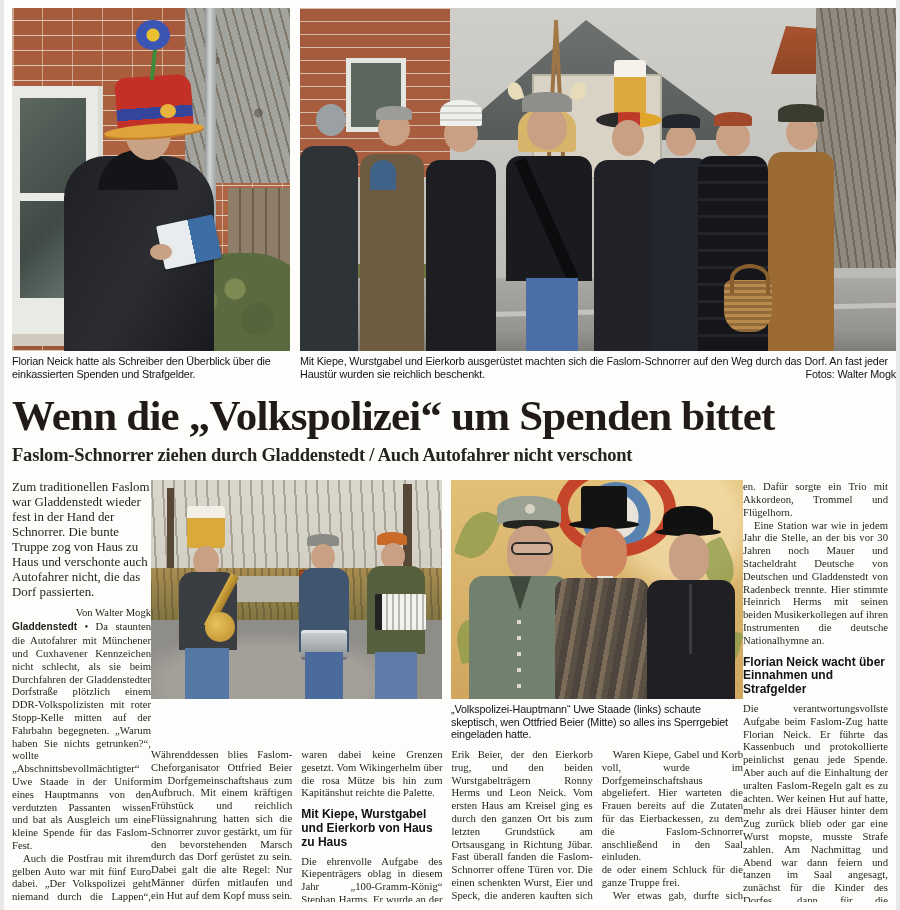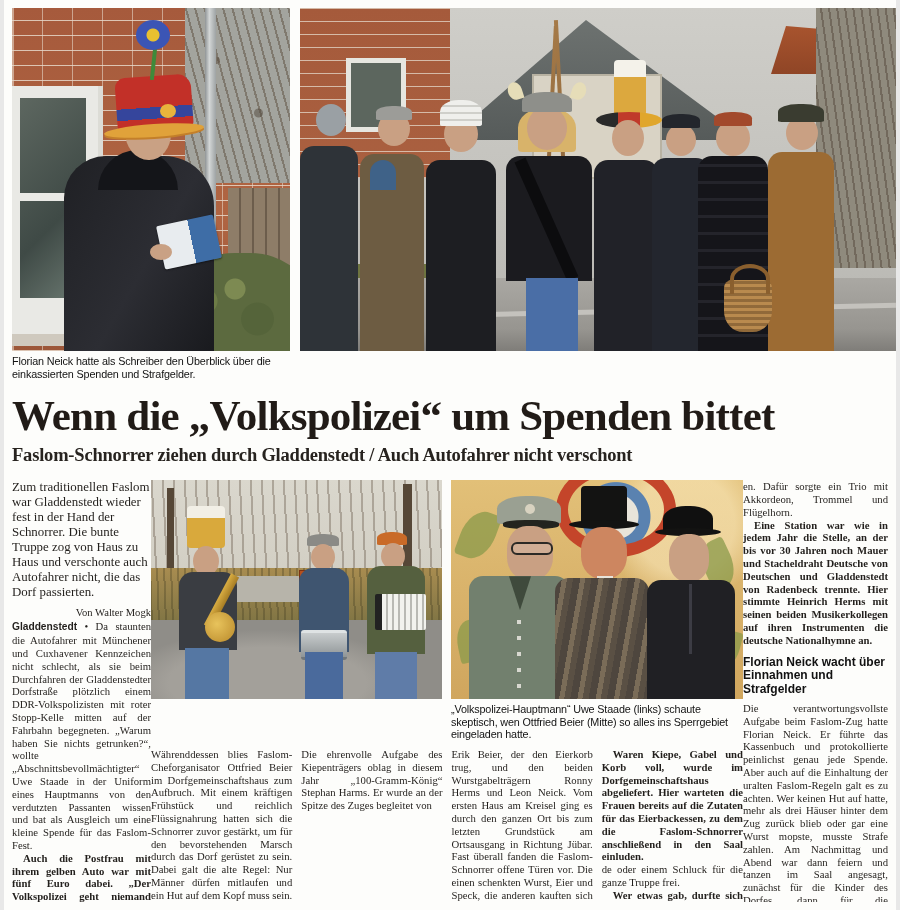--- a/index.html
+++ b/index.html
@@ -26,21 +26,21 @@
   .col1{width:139px;flex:none;}
   .mid{width:592px;flex:none;}
   .col6{flex:1;}
   .mid-photos{display:flex;gap:9px;}
   .fa .ph{width:291px;height:219px;} .fb .ph{width:292px;height:219px;}
   .mid-cols{display:flex;gap:9px;margin-top:7px;}
   .mid-cols .col{flex:1;}
   .lead{font-size:12.9px;line-height:14.9px;text-align:left;margin:0 0 7px 0;}
   .byline{font-size:10.6px;line-height:13px;margin:6px 0 1px 0;text-align:right;}
   .body-p{margin:0;}
-  .body-p.indent{text-indent:11px;font-weight:bold;}
+  .body-p.indent{text-indent:11px;}
   .dateline{font-family:"Liberation Sans",sans-serif;font-weight:700;font-size:10.2px;}
   .colsubhead{font-family:"Liberation Sans",sans-serif;font-weight:700;font-size:12px;
               line-height:13.8px;text-align:left;margin:9px 0 5px 0;color:#111;}
   
   .p1-brick{inset:0;background:
      repeating-linear-gradient(0deg,rgba(230,215,200,.85) 0 1.5px,transparent 1.5px 15px),
      repeating-linear-gradient(90deg,rgba(230,215,200,.6) 0 1.5px,transparent 1.5px 30px),
      linear-gradient(180deg,#a65a3c,#b06542 60%,#9c5638);}
   .p1-tree{right:0;top:0;width:105px;height:175px;background:
      radial-gradient(circle at 30% 30%,rgba(90,75,60,.55) 0 3px,transparent 4px),
@@ -208,20 +208,24 @@
 
         <div class="head" style="left:416px;top:112px;width:34px;height:36px"></div>
         <div class="cap" style="left:414px;top:104px;width:38px;height:14px;background:#a2492c"></div>
         <div class="person" style="left:398px;top:148px;width:70px;height:195px;background:repeating-linear-gradient(0deg,#15151a 0 14px,#24242b 14px 17px)"></div>
 
         <div class="head" style="left:486px;top:108px;width:32px;height:34px"></div>
         <div class="cap" style="left:478px;top:96px;width:46px;height:18px;background:#3a3c30"></div>
         <div class="person" style="left:468px;top:144px;width:66px;height:199px;background:#9c6b33"></div>
         <div class="basket" style="left:424px;top:272px;width:48px;height:52px"></div>
       </div>
+      <figcaption>
+        <span>Mit Kiepe, Wurstgabel und Eierkorb ausgerüstet machten sich die Faslom-Schnorrer auf den Weg durch das Dorf. An fast jeder Haustür wurden sie reichlich beschenkt.</span>
+        <span class="credit">Fotos: Walter Mogk</span>
+      </figcaption>
     </figure>
   </div>
 
   <h1 class="headline">Wenn die „Volkspolizei“ um Spenden bittet</h1>
   <h2 class="subheadline">Faslom-Schnorrer ziehen durch Gladdenstedt / Auch Autofahrer nicht verschont</h2>
 
   <div class="article-body">
 
     <div class="col col1">
       <p class="lead">Zum traditionellen Faslom war Gladdenstedt wieder fest in der Hand der Schnorrer. Die bunte Truppe zog von Haus zu Haus und verschonte auch Autofahrer nicht, die das Dorf passierten.</p>
@@ -299,20 +303,22 @@
             <span>„Volkspolizei-Hauptmann“ Uwe Staade (links) schaute skeptisch, wen Ottfried Beier (Mitte) so alles ins Sperrgebiet eingeladen hatte.</span>
           </figcaption>
         </figure>
       </div>
 
       <div class="mid-cols">
         <div class="col">
           <p class="body-p">Währenddessen blies Faslom-Cheforganisator Ottfried Beier im Dorfgemeinschaftshaus zum Aufbruch. Mit einem kräftigen Frühstück und reichlich Flüssignahrung hatten sich die Schnorrer zuvor gestärkt, um für den bevorstehenden Marsch durch das Dorf gerüstet zu sein. Dabei galt die alte Regel: Nur Männer dürfen mitlaufen und ein Hut auf dem Kopf muss sein. Der Kreativität</p>
         </div>
         <div class="col">
+          <p class="body-p">waren dabei keine Grenzen gesetzt. Vom Wikingerhelm über die rosa Mütze bis hin zum Kapitänshut reichte die Palette.</p>
+          <p class="colsubhead">Mit Kiepe, Wurstgabel und Eierkorb von Haus zu Haus</p>
           <p class="body-p">Die ehrenvolle Aufgabe des Kiepenträgers oblag in diesem Jahr „100-Gramm-König“ Stephan Harms. Er wurde an der Spitze des Zuges begleitet von</p>
         </div>
         <div class="col">
           <p class="body-p">Erik Beier, der den Eierkorb trug, und den beiden Wurstgabelträgern Ronny Herms und Leon Neick. Vom ersten Haus am Kreisel ging es durch den ganzen Ort bis zum letzten Grundstück am Ortsausgang in Richtung Jübar. Fast überall fanden die Faslom-Schnorrer offene Türen vor. Die einen schenkten Wurst, Eier und Speck, die anderen kauften sich mit einer kleinen Spen-</p>
         </div>
         <div class="col">
           <p class="body-p indent">Waren Kiepe, Gabel und Korb voll, wurde im Dorfgemeinschaftshaus abgeliefert. Hier warteten die Frauen bereits auf die Zutaten für das Eierbackessen, zu dem die Faslom-Schnorrer anschließend in den Saal einluden.</p>
           <p class="body-p">de oder einem Schluck für die ganze Truppe frei.</p>
           <p class="body-p indent">Wer etwas gab, durfte sich über ein kleines musikalisches Ständchen an der Haustür freu-</p>
         </div>

